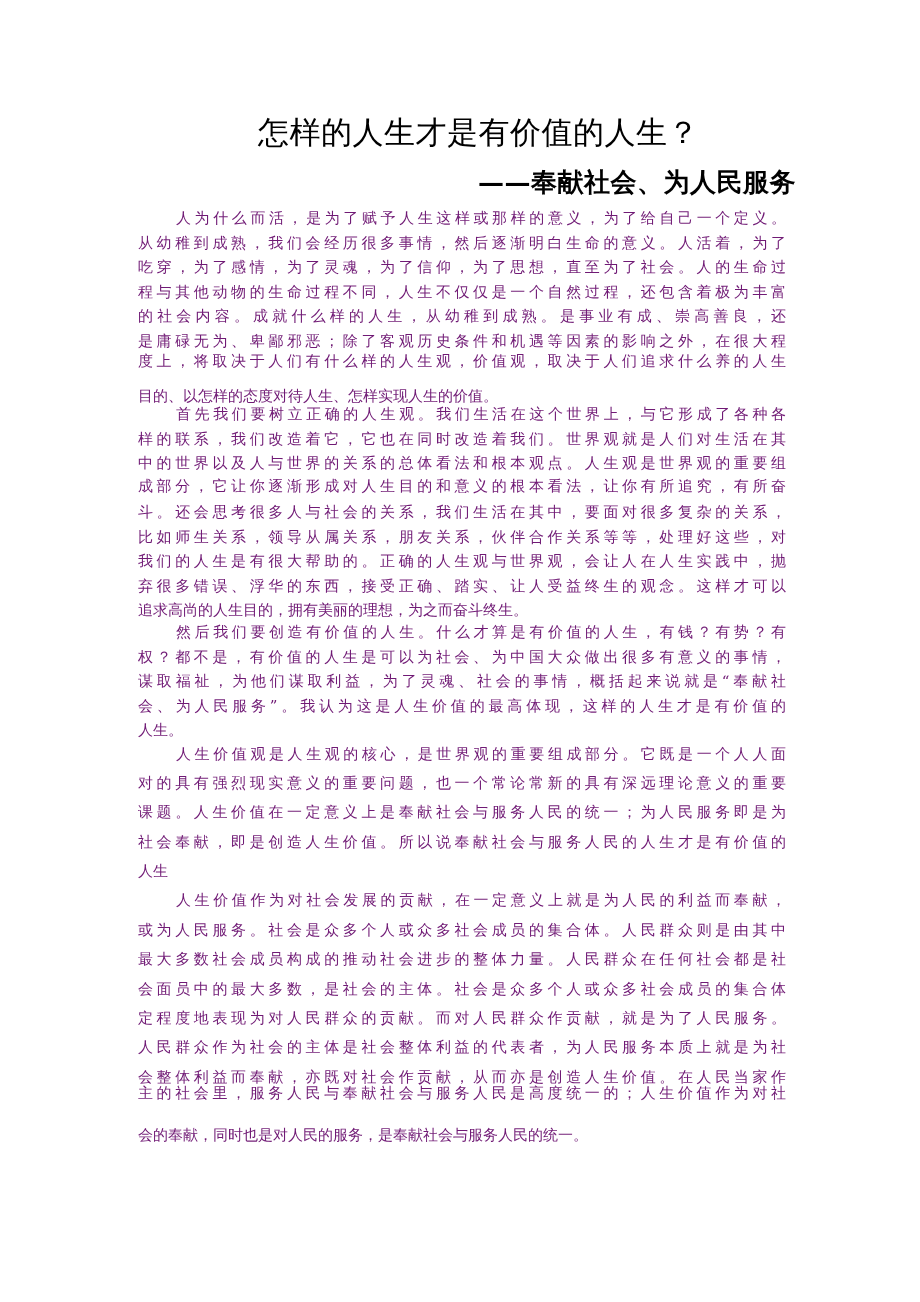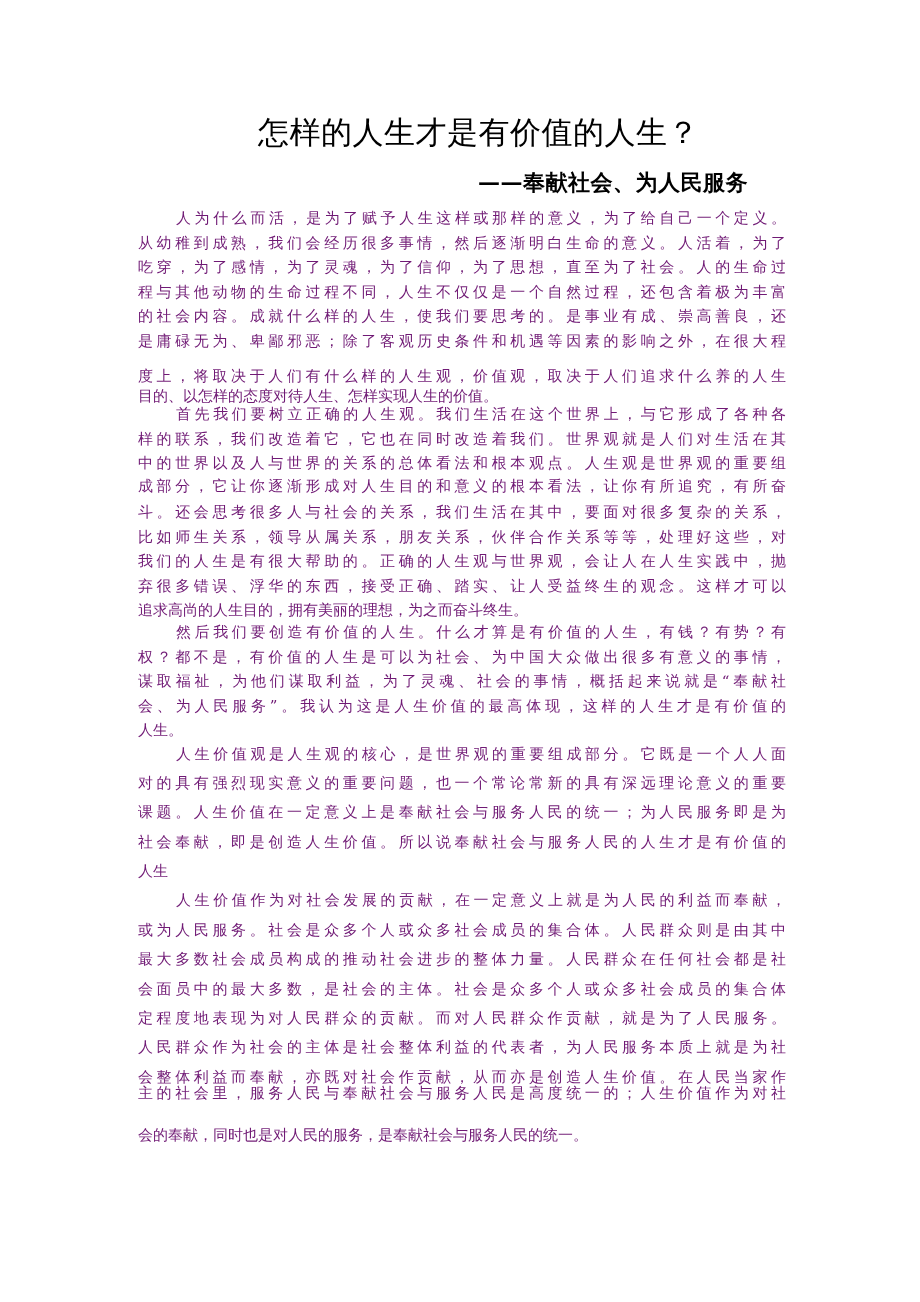--- a/index.html
+++ b/index.html
@@ -1,42 +1,42 @@
 <!DOCTYPE html>
 <html><head>
 <meta charset="utf-8">
 <style>
   html, body { margin: 0; padding: 0; background: #ffffff; }
   body { width: 920px; height: 1302px; position: relative; overflow: hidden;
          font-family: "DejaVu Serif", "Liberation Serif", serif; color: #111; }
   .page { position: absolute; left: 0; top: 0; width: 854px; height: 1302px; background: #fff; }
   .title { position: absolute; left: 258px; top: 112px; width: 480px; font-size: 31px; line-height: 40px;
            white-space: nowrap; letter-spacing: 0.5px; color: #000; }
-  .subtitle { position: absolute; left: 478px; top: 166px; font-size: 22px; line-height: 32px;
+  .subtitle { position: absolute; left: 478px; top: 166px; font-size: 26px; line-height: 32px;
               font-weight: bold; white-space: nowrap; color: #000; letter-spacing: 0.5px; }
   .line { position: absolute; left: 138px; width: 648px; font-size: 15px; white-space: nowrap;
           text-align: justify; text-align-last: justify; color: #701a75; line-height: 24px; }
   .line.last { text-align-last: left; }
   .line.indent { padding-left: 38px; width: 610px; }
 </style>
 </head>
 <body>
 
 <div class="page">
   <div class="title">怎样的人生才是有价值的人生？</div>
   <div class="subtitle">——奉献社会、为人民服务</div>
 
   <div>
     <div class="line indent" style="top:206px">人为什么而活，是为了赋予人生这样或那样的意义，为了给自己一个定义。</div>
     <div class="line" style="top:231px">从幼稚到成熟，我们会经历很多事情，然后逐渐明白生命的意义。人活着，为了</div>
     <div class="line" style="top:255px">吃穿，为了感情，为了灵魂，为了信仰，为了思想，直至为了社会。人的生命过</div>
     <div class="line" style="top:280px">程与其他动物的生命过程不同，人生不仅仅是一个自然过程，还包含着极为丰富</div>
-    <div class="line" style="top:304px">的社会内容。成就什么样的人生，使我们要思考的。是事业有成、崇高善良，还</div>
+    <div class="line" style="top:304px">的社会内容。成就什么样的人生，从幼稚到成熟。是事业有成、崇高善良，还</div>
     <div class="line" style="top:329px">是庸碌无为、卑鄙邪恶；除了客观历史条件和机遇等因素的影响之外，在很大程</div>
-    <div class="line" style="top:364px">度上，将取决于人们有什么样的人生观，价值观，取决于人们追求什么养的人生</div>
+    <div class="line" style="top:349px">度上，将取决于人们有什么样的人生观，价值观，取决于人们追求什么养的人生</div>
     <div class="line last" style="top:384px">目的、以怎样的态度对待人生、怎样实现人生的价值。</div>
   </div>
 
   <div>
     <div class="line indent" style="top:402px">首先我们要树立正确的人生观。我们生活在这个世界上，与它形成了各种各</div>
     <div class="line" style="top:427px">样的联系，我们改造着它，它也在同时改造着我们。世界观就是人们对生活在其</div>
     <div class="line" style="top:451px">中的世界以及人与世界的关系的总体看法和根本观点。人生观是世界观的重要组</div>
     <div class="line" style="top:474px">成部分，它让你逐渐形成对人生目的和意义的根本看法，让你有所追究，有所奋</div>
     <div class="line" style="top:500px">斗。还会思考很多人与社会的关系，我们生活在其中，要面对很多复杂的关系，</div>
     <div class="line" style="top:525px">比如师生关系，领导从属关系，朋友关系，伙伴合作关系等等，处理好这些，对</div>

